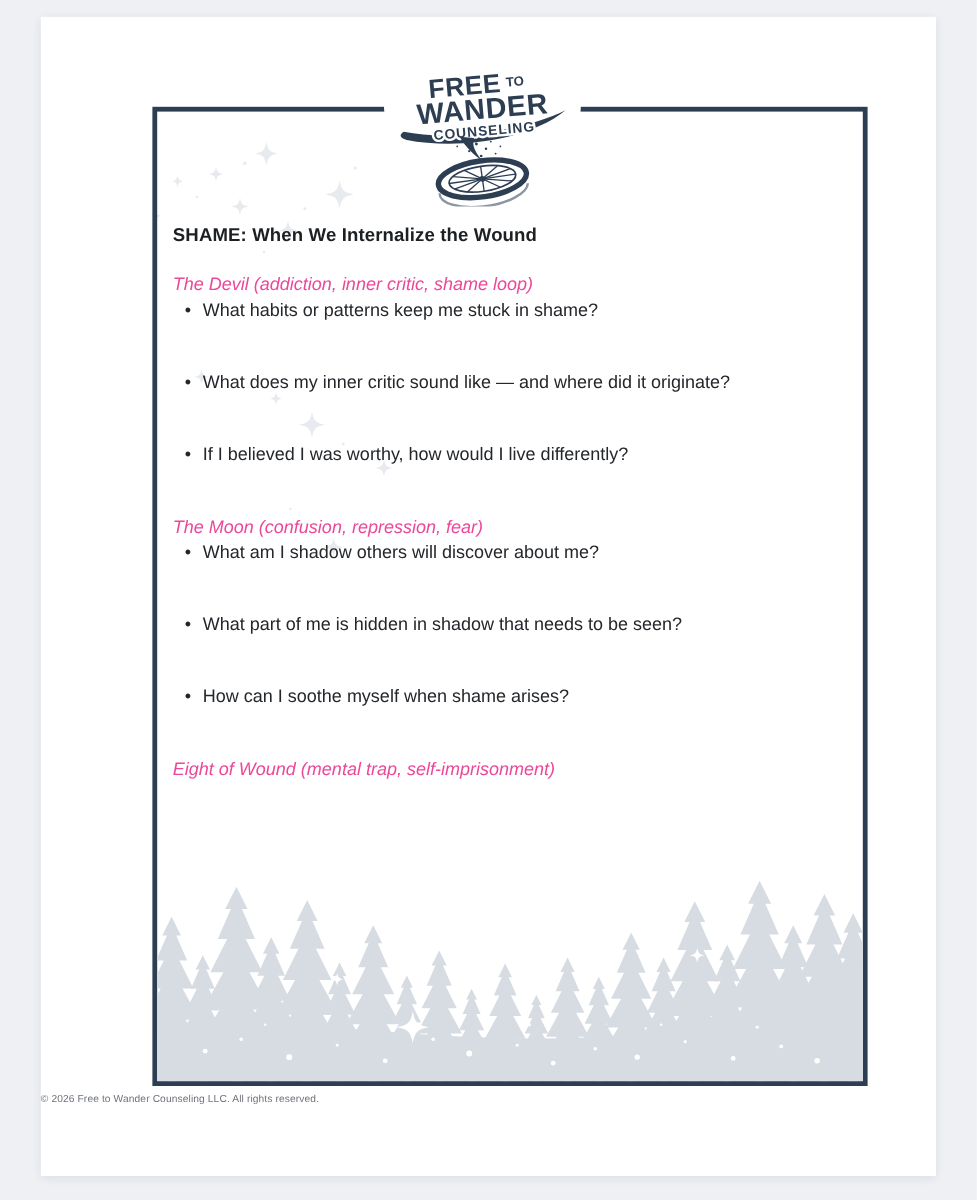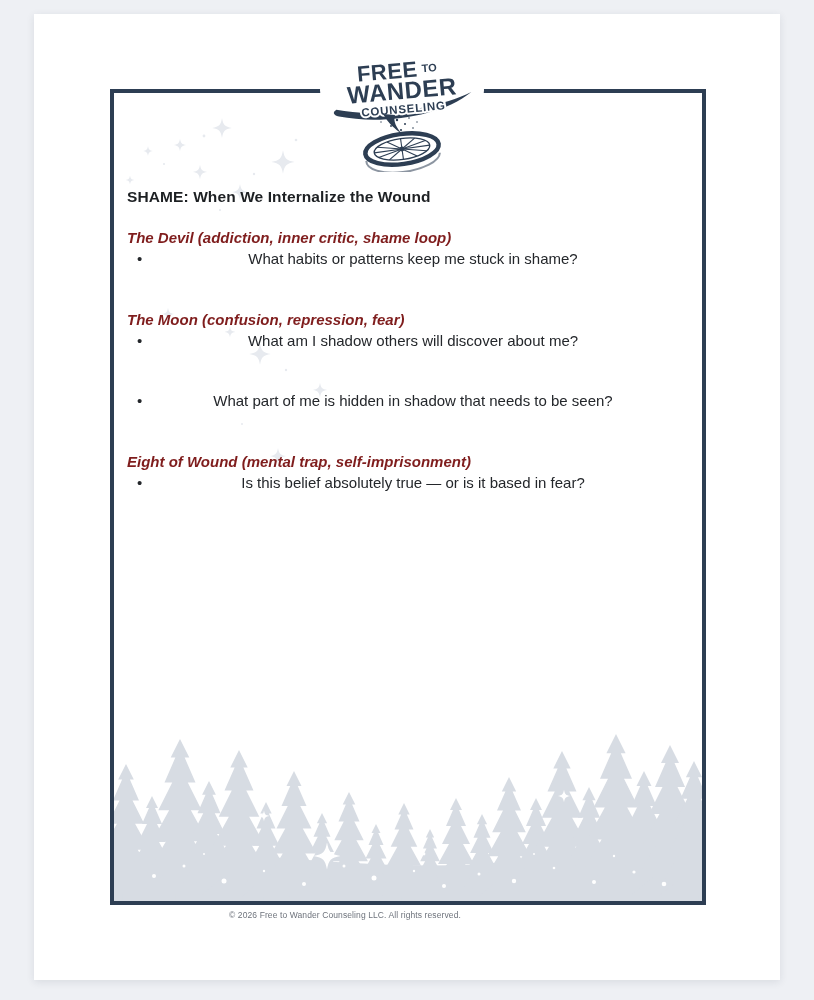--- a/index.html
+++ b/index.html
@@ -18,21 +18,21 @@
     background: #ffffff;
     box-shadow: 0 2px 8px rgba(25,35,55,0.10);
   }
   .sparkles {
     position: absolute; left: 0; top: 0;
     width: 746px; height: 966px;
     pointer-events: none;
   }
   .frame {
     position: absolute;
-    left: 76px; top: 75px;
+    left: 93px; top: 75px;
     width: 596px; height: 816px;
     border: 4px solid #2d3e53;
     overflow: hidden;
   }
   .forest {
     position: absolute;
     left: 0; bottom: 0;
     width: 588px; height: 205px;
   }
   .content {
@@ -43,28 +43,28 @@
     font-size: 15.5px;
     font-weight: bold;
     color: #1d2023;
     margin: 0 0 20px 0;
     line-height: 21px;
     letter-spacing: 0.1px;
   }
   .section-heading {
     font-size: 15px;
     font-style: italic;
-    font-weight: bold;
-    color: #7f1d1d;
+    font-weight: normal;
+    color: #ec4899;
     margin: 0;
     line-height: 21px;
   }
   ul.questions {
     list-style: none;
-    margin: 0; padding: 0; text-align: center;
+    margin: 0; padding: 0;
   }
   ul.questions li {
     position: relative;
     padding-left: 25px;
     font-size: 15px;
     line-height: 21px;
     color: #24272b;
     margin-bottom: 39px;
   }
   ul.questions li::before {
@@ -79,21 +79,21 @@
   .logo {
     position: absolute;
     left: 283px; top: 22px;
     width: 170px; height: 136px;
     z-index: 3;
   }
   .footer {
     position: absolute;
     left: 0; top: 895px;
     width: 622px;
-    text-align: center;
+    text-align: left;
     color: #6e737c;
     font-size: 8.5px;
     line-height: 12.5px;
     letter-spacing: 0.1px;
   }
 </style>
 </head>
 <body>
 
 <div class="page">
@@ -183,31 +183,33 @@
           <circle cx="500" cy="160" r="1.2"></circle>
       </g>
     </svg>
 
     <div class="content">
       <h1 class="title">SHAME: When We Internalize the Wound</h1>
 
       <h2 class="section-heading">The Devil (addiction, inner critic, shame loop)</h2>
       <ul class="questions">
         <li>What habits or patterns keep me stuck in shame?</li>
+        <li>What does my inner critic sound like — and where did it originate?</li>
+        <li>If I believed I was worthy, how would I live differently?</li>
       </ul>
 
       <h2 class="section-heading">The Moon (confusion, repression, fear)</h2>
       <ul class="questions">
         <li>What am I shadow others will discover about me?</li>
         <li>What part of me is hidden in shadow that needs to be seen?</li>
+        <li>How can I soothe myself when shame arises?</li>
       </ul>
 
       <h2 class="section-heading">Eight of Wound (mental trap, self-imprisonment)</h2>
       <ul class="questions wide">
-        <li>Is this belief absolutely true — or is it based in fear?</li>
       </ul>
     </div>
   </div>
 
   <div class="logo">
     <svg viewBox="0 0 170 136" width="170" height="136">
       <ellipse cx="85" cy="54" rx="82" ry="50" fill="#ffffff"></ellipse>
       <g transform="rotate(-5 85 55)" fill="#2d3e53" style="font-family:'Liberation Sans',sans-serif;font-weight:bold;paint-order:stroke;stroke:#ffffff;stroke-width:4;stroke-linejoin:round">
         <text x="72" y="42" font-size="22" text-anchor="middle" letter-spacing="0.5">FREE</text>
         <text x="114" y="38" font-size="11" text-anchor="middle">TO</text>

